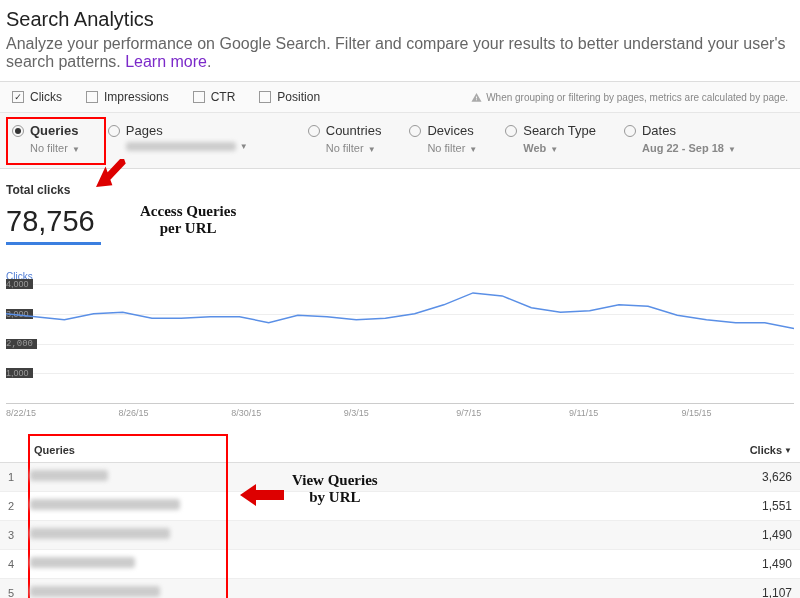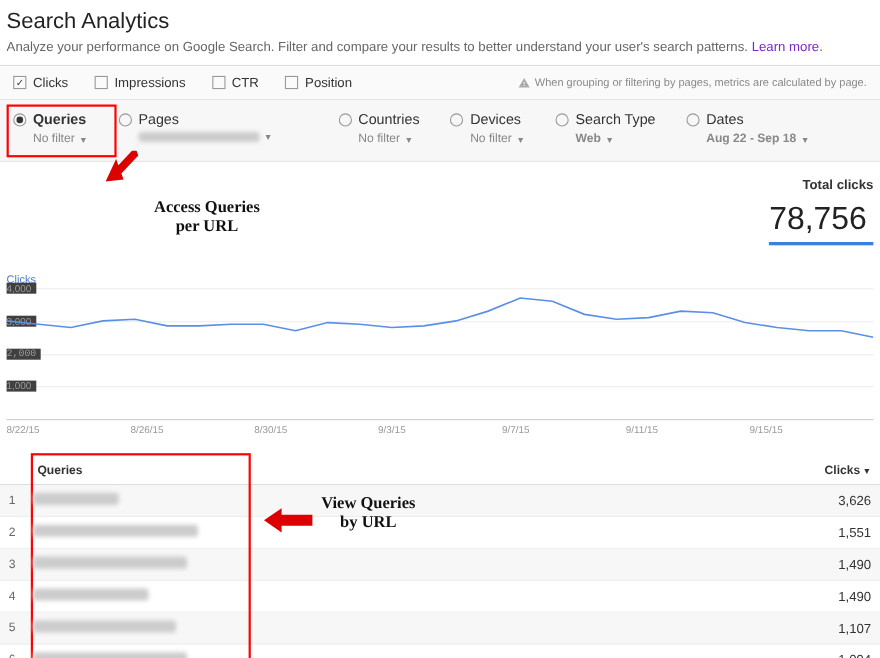--- a/index.html
+++ b/index.html
@@ -1,19 +1,19 @@
 <!DOCTYPE html>
 <html><head>
 <meta charset="utf-8">
 <style>
   * { box-sizing: border-box; margin: 0; padding: 0; }
   body { font-family: Arial, Helvetica, sans-serif; font-size: 12px; color: #333; background: #fff; width: 800px; }
   .header { padding: 8px 6px 10px; }
   .title { font-size: 20px; font-weight: 400; color: #222; margin-bottom: 4px; }
-  .subtitle { font-size: 12px; color: #666; }
+  .subtitle { font-size: 16px; color: #666; }
   .subtitle a { color: #7b29c9; text-decoration: none; }
 
   .toolbar { border: 1px solid #ddd; border-left: none; border-right: none; background: #fafafa; }
   .metrics-row { display: flex; align-items: center; padding: 8px 12px; border-bottom: 1px solid #e6e6e6; font-size: 12px; }
   .metric { display: inline-flex; align-items: center; margin-right: 24px; cursor: pointer; }
   .metric input, .check { margin-right: 6px; }
   .check { width: 12px; height: 12px; display: inline-flex; align-items: center; justify-content: center; border: 1px solid #999; font-size: 9px; color: #333; }
   .warning { margin-left: auto; font-size: 10px; color: #888; display: flex; align-items: center; }
   .warning svg { margin-right: 4px; }
 
@@ -23,21 +23,21 @@
   .radio { width:12px;height:12px;border:1px solid #999;border-radius:50%;display:inline-flex;align-items:center;justify-content:center;margin-right:6px;}
   .radio.filled::after{content:"";width:6px;height:6px;background:#333;border-radius:50%;}
   .dim .sub { font-size: 11px; color: #888; padding-left:18px; display:flex; align-items:flex-end; }
   .dim .sub .tri { margin-left:4px; font-size:8px; color:#888;}
   .dim.queries { position: relative; }
   .highlight-box1 { position:absolute; border:2px solid red; top:-6px; left:-6px; width:100px; height:48px; pointer-events:none; }
 
   .annotation { position:absolute; font-family:"Comic Sans MS","Segoe Script",cursive; font-size:15px; color:#111; font-weight:600; pointer-events:none;}
   .arrow-red { position:absolute; pointer-events:none;}
 
-  .stats { padding: 14px 6px 6px; position:relative;text-align:right;}
+  .stats { padding: 14px 6px 6px; position:relative;}
   .stats-label { font-size:12px; font-weight:700; color:#333; }
   .stats-val { font-size:29px; color:#222; margin-top:8px; border-bottom:3px solid #3b7fe0; display:inline-block; padding-bottom:4px; padding-right:6px; }
 
   .chart-area { margin-top:18px; }
   .chart-title { font-size:10px; color:#4d7bd4; padding:2px 6px; }
   .chart { position:relative; height:120px; border-bottom:1px solid #ccc; margin:0 6px; }
   .gridline { position:absolute; left:0; right:0; border-top:1px solid #eee; }
   .ylab { position:absolute; left:0; font-size:9px; color:#999; transform:translateY(-50%); background:#404040; padding-right:4px;}
   .xlabels { display:flex; font-size:9px; color:#999; margin:4px 6px 0; }
   .xlabels span { flex:1; }

